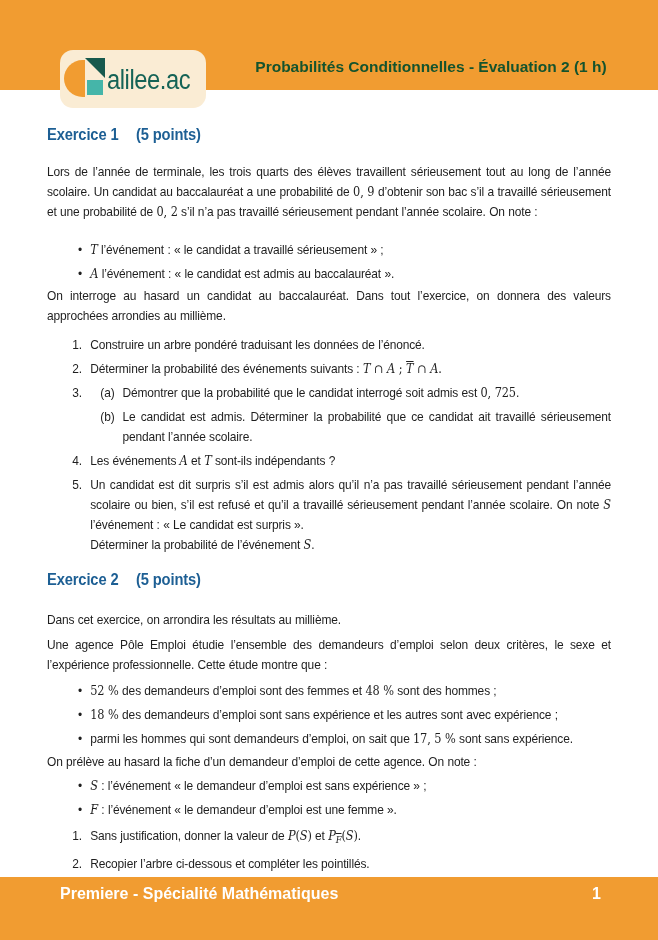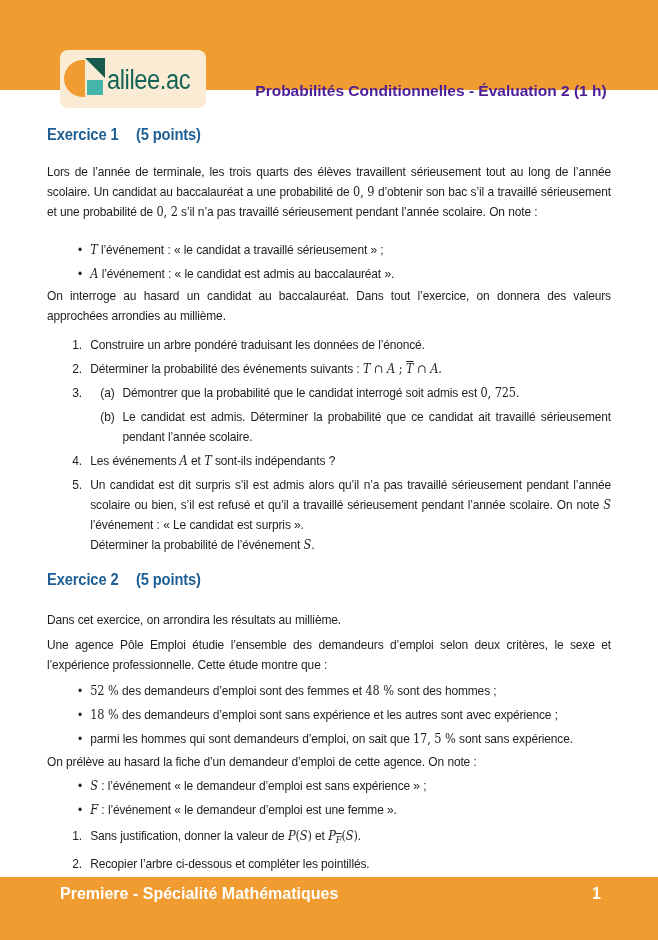--- a/index.html
+++ b/index.html
@@ -8,21 +8,21 @@
     background:#ffffff; font-family:"Liberation Sans",sans-serif; color:#1e1e1e;
   }
 
   
   .header-band {
     position:absolute; left:0; top:0; width:658px; height:90px;
     background:#F19C31;
   }
   .logo-badge {
     position:absolute; left:60px; top:50px; width:146px; height:58px;
-    background:#FAECD4; border-radius:8px;
+    background:#FAECD4; border-radius:13px;
     display:flex; align-items:center;
   }
   .logo-mark { position:relative; width:47px; height:58px; flex:0 0 47px; }
   .g-disc {
     position:absolute; left:4px; top:10px; width:21px; height:37px;
     background:#F19C31; border-radius:21px 0 0 21px;
   }
   .g-tri {
     position:absolute; left:25px; top:8px; width:20px; height:20px;
     background:#17594D; clip-path:polygon(0 0,100% 0,100% 100%);
@@ -31,23 +31,22 @@
     position:absolute; left:27px; top:30px; width:16px; height:15px;
     background:#45B5A9;
   }
   .logo-text {
     font-size:27px; color:#156356; letter-spacing:-0.5px;
     transform:scaleX(0.88); transform-origin:0 50%;
     margin-top:2px; white-space:nowrap;
   }
   .header-title {
     position:absolute; left:210px; right:6px; top:58px;
-    text-align:center; color:#4c1d95; font-weight:bold; font-size:15.5px;
+    text-align:center; color:#14532d; font-weight:bold; font-size:15.5px;
     white-space:nowrap;
-    margin-top:24px;
   }
 
   
   .content {
     position:absolute; left:47px; top:0; width:613px; height:877px;
     transform:scaleX(0.92); transform-origin:0 0;
     font-size:13px; line-height:20px; letter-spacing:-0.15px;
   }
   .content > * { position:absolute; left:0; width:613px; margin:0; }
 

